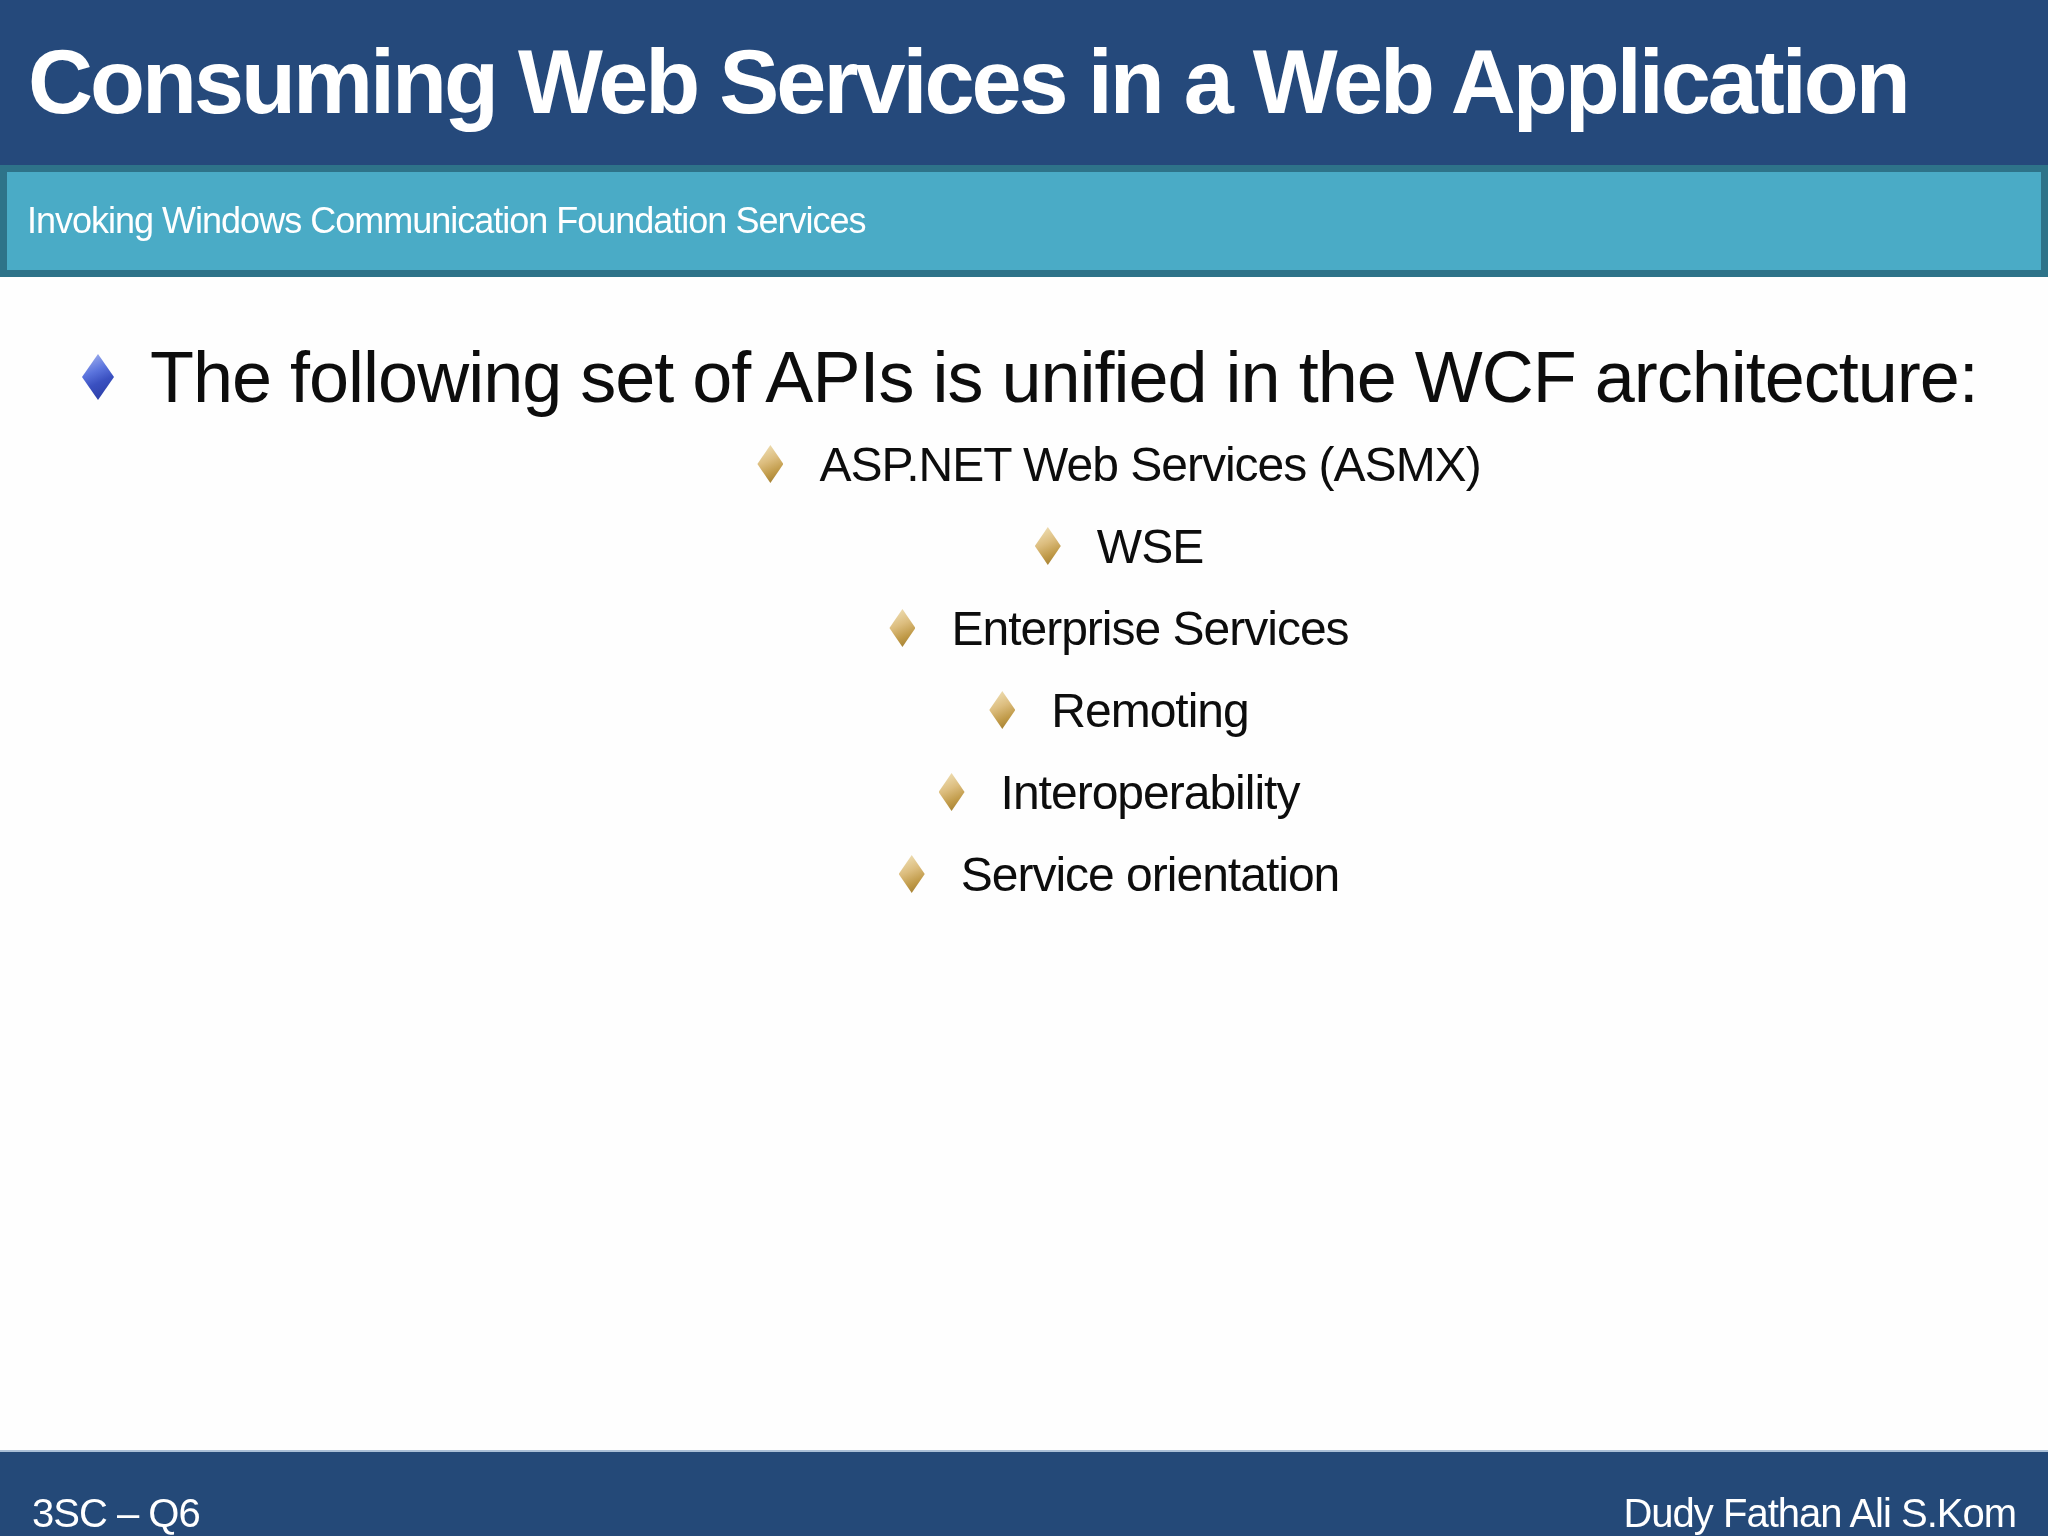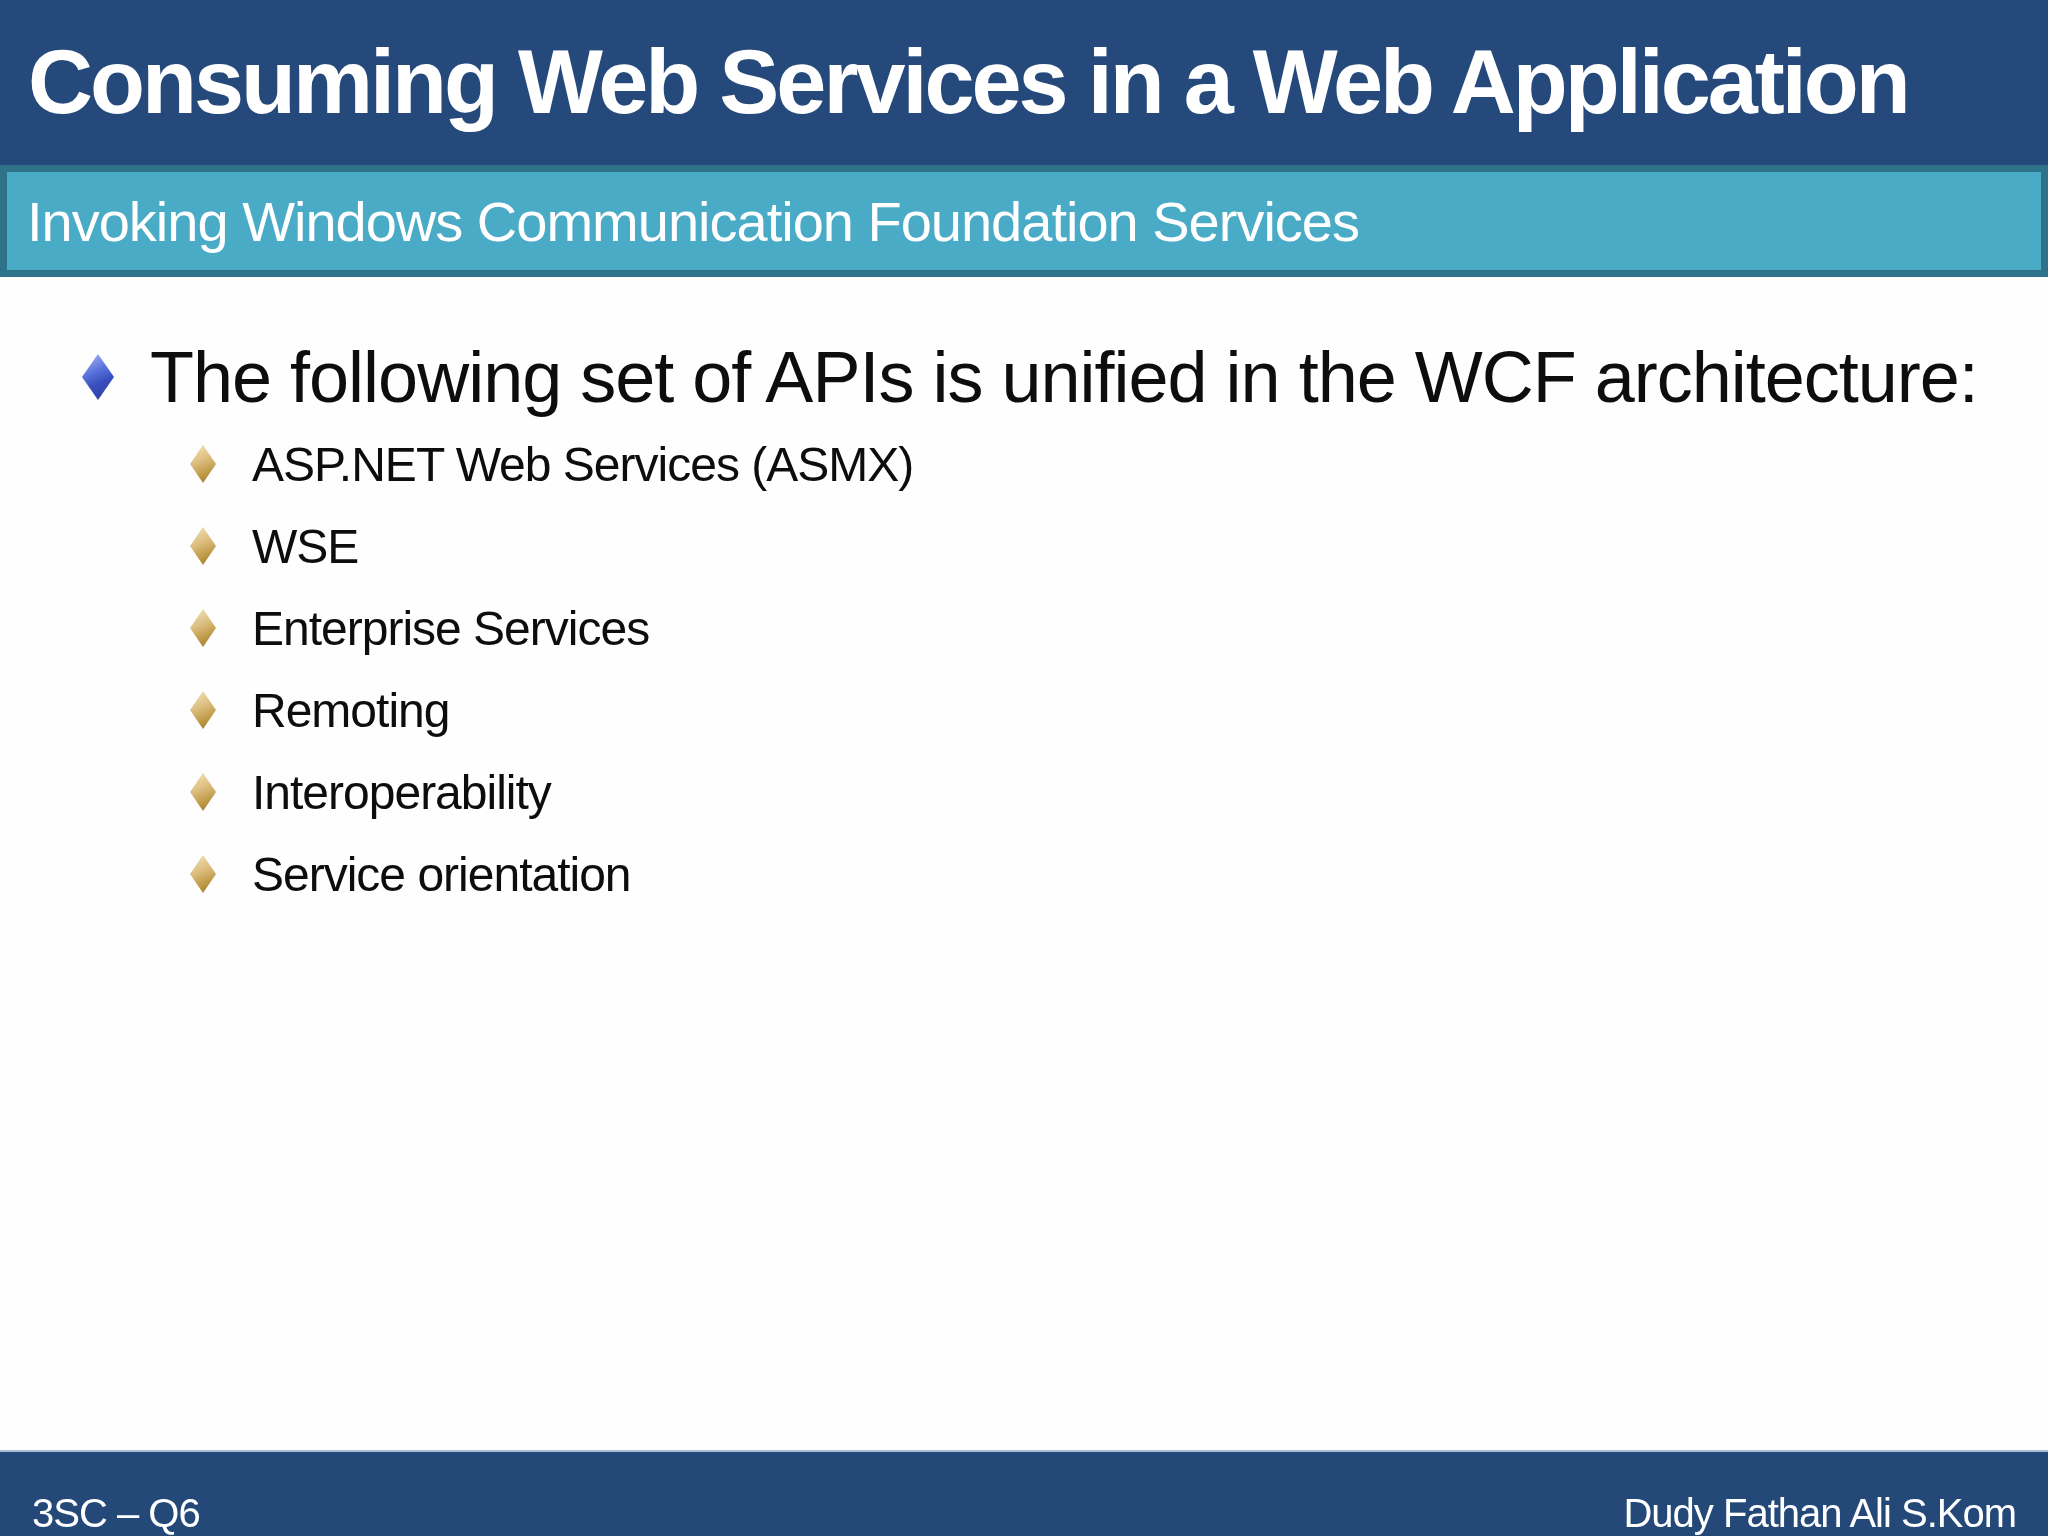--- a/index.html
+++ b/index.html
@@ -45,21 +45,21 @@
   .subtitle-bar {
     height: 112px;
     background: var(--subtitle-bg);
     border: 7px solid var(--subtitle-border);
     display: flex;
     align-items: center;
     padding-left: 20px;
   }
   .subtitle-bar h2 {
     color: var(--header-text);
-    font-size: 56px;
+    font-size: 36px;
     font-weight: normal;
     letter-spacing: -1px;
     white-space: nowrap;
   }
 
   
   .content {
     padding-top: 64px;
   }
   .row {
@@ -69,20 +69,21 @@
   }
   .row.l1 {
     padding-left: 82px;
     height: 72px;
     margin-bottom: 22px;
   }
   .row.l2 {
     padding-left: 190px;
     height: 58px;
     margin-bottom: 24px;
+    justify-content: center;
   }
   .row .text {
     color: var(--text);
     letter-spacing: -1px;
   }
   .row.l1 .text {
     font-size: 72px;
     margin-left: 36px;
   }
   .row.l2 .text {

